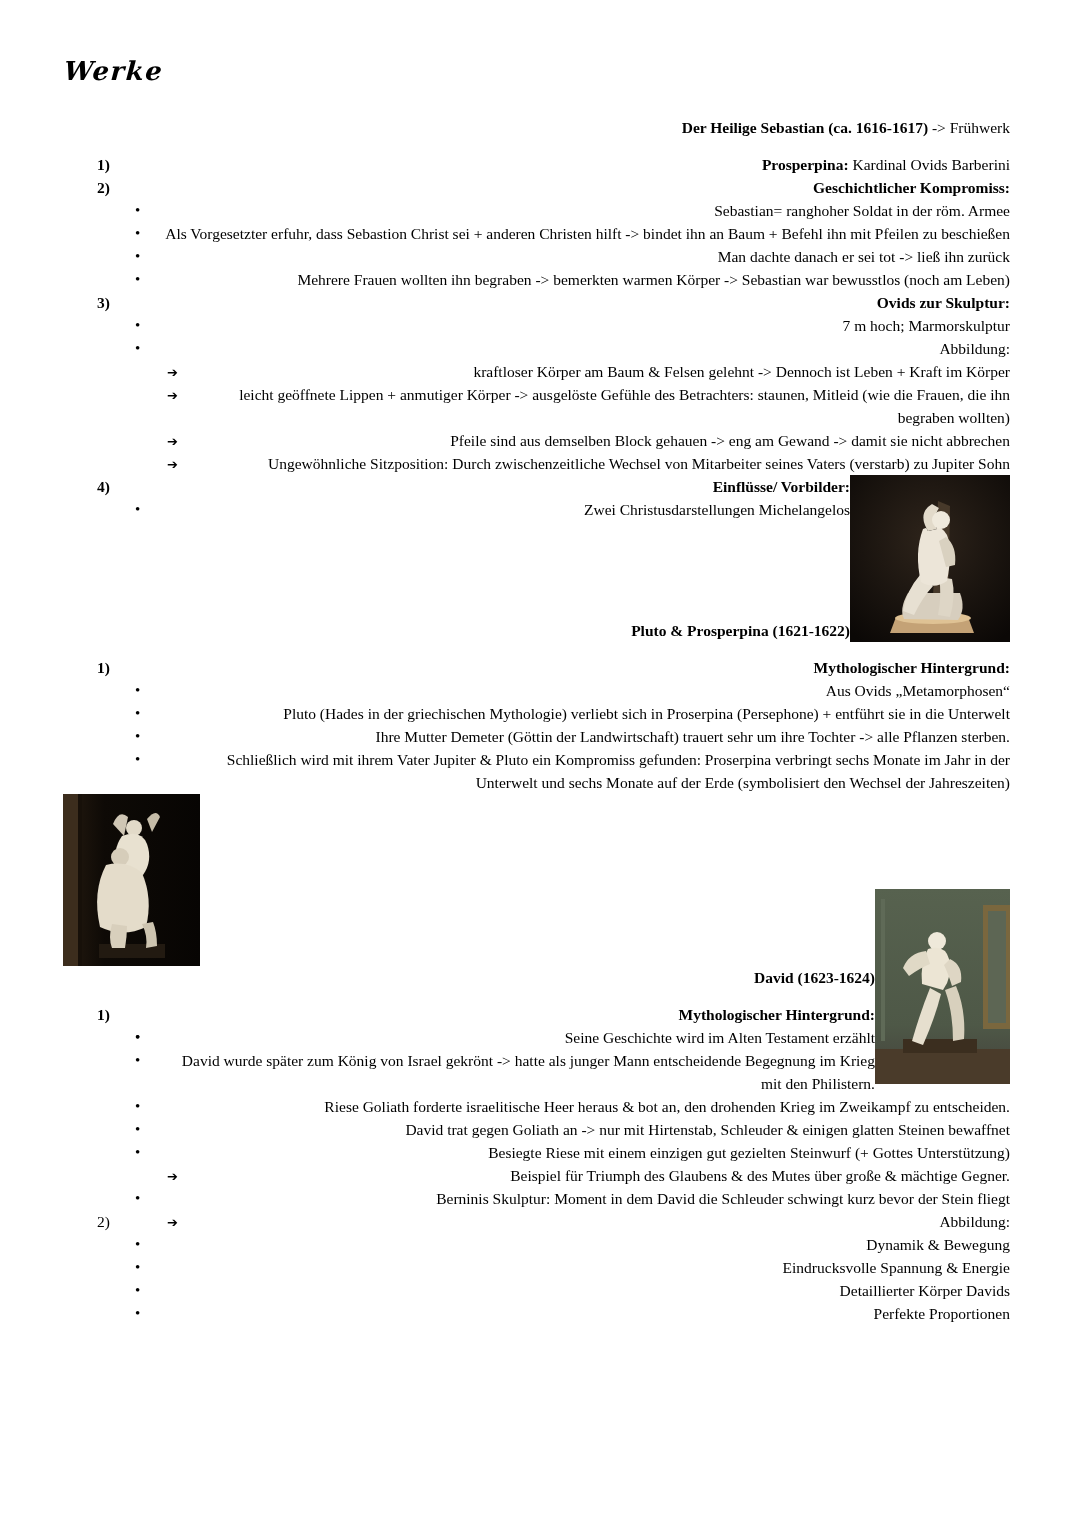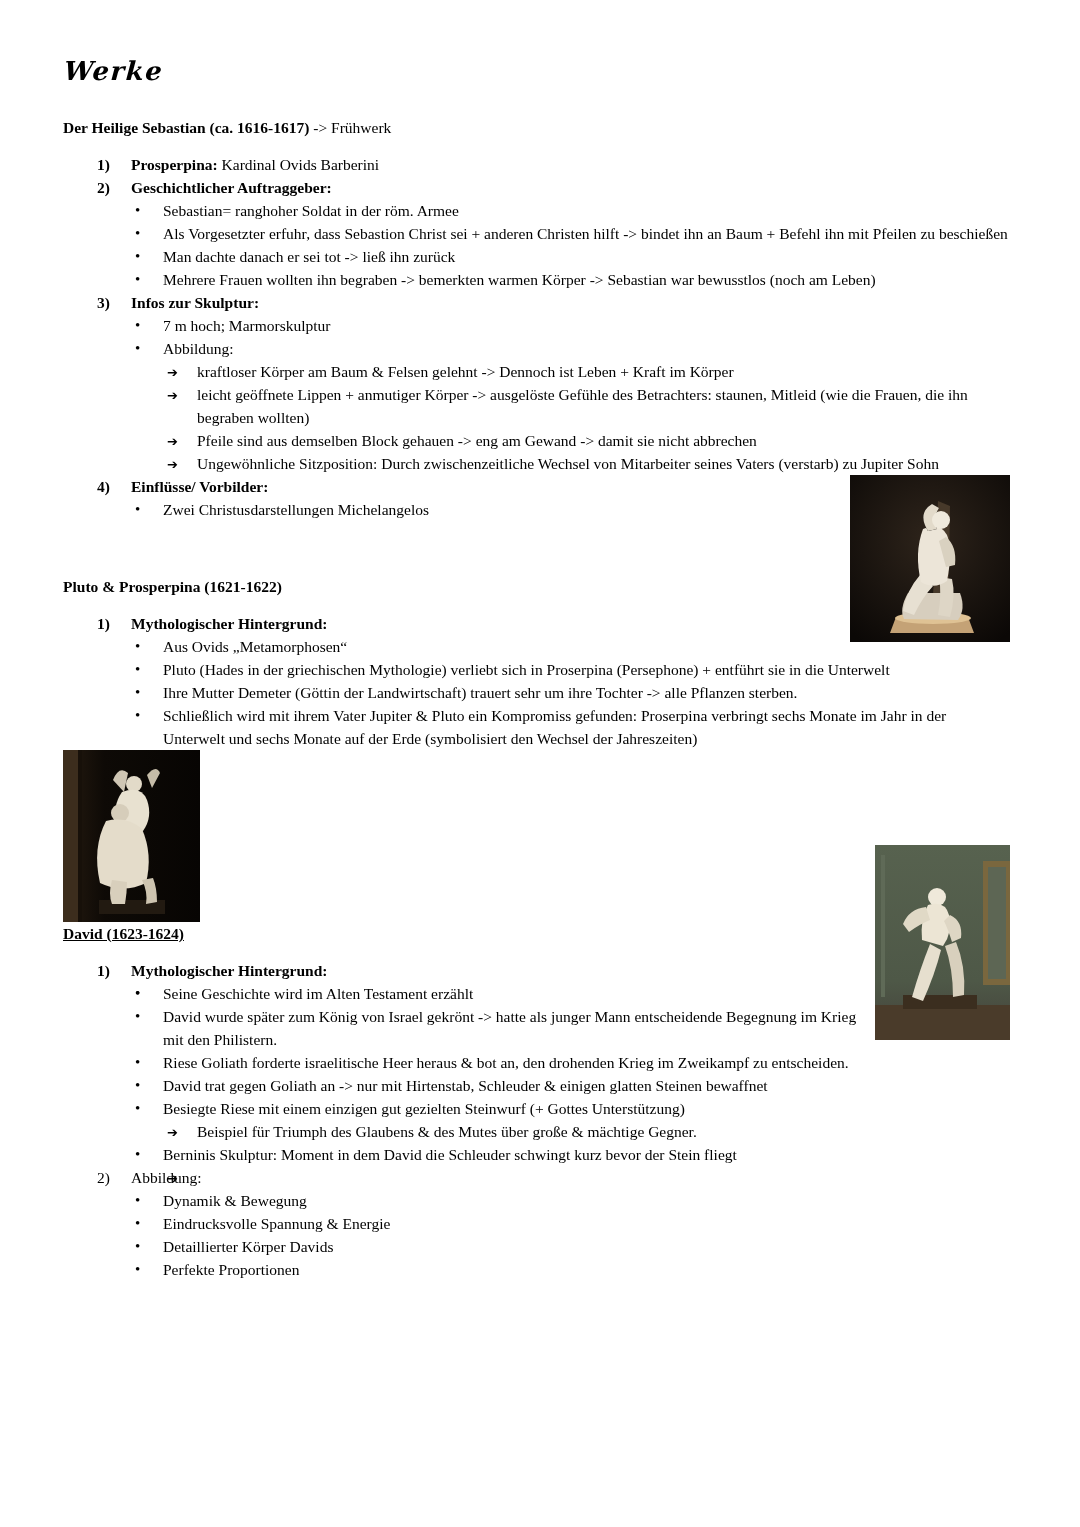--- a/index.html
+++ b/index.html
@@ -28,24 +28,24 @@
     margin: 0 0 30px 0;
     transform: skewX(-4deg);
     transform-origin: left bottom;
   }
   .doc {
     width: 947px;
     font-size: 15.5px;
     line-height: 23px;
   }
   .sec { margin: 0; }
-  .line { position: relative; }
+  .line { position: relative; text-align: right; }
   .h { margin: 0 0 14px 0; }
-  .sec-1 .h { margin-top: 54px; }
-  .sec-2 .h { clear: left; margin-top: 0; text-decoration: underline; }
+  .sec-1 .h { margin-top: 98px; }
+  .sec-2 .h { clear: left; margin-top: 0; }
   .bold { font-weight: 700; }
   .n  { padding-left: 68px; }
   .bl { padding-left: 100px; }
   .ar { padding-left: 134px; }
   .n .marker  { position: absolute; left: 34px; top: 0; }
   .bl .marker { position: absolute; left: 72px; top: 0; font-size: 15px; }
   .ar .marker {
     position: absolute; left: 104px; top: 1px;
     font-family: "DejaVu Sans", sans-serif;
     font-size: 13px;
@@ -59,26 +59,26 @@
 </style>
 </head>
 <body>
 
 <div class="page">
   <h1 class="title">Werke</h1>
   <div class="doc">
       <section class="sec sec-0">
         <div class="line h"><span class="bold">Der Heilige Sebastian (ca. 1616-1617)</span><span> -&gt; Frühwerk</span></div>
         <div class="line n"><span class="marker bold">1)</span><span class="bold">Prosperpina:</span><span> Kardinal Ovids Barberini</span></div>
-        <div class="line n"><span class="marker bold">2)</span><span class="bold">Geschichtlicher Auftraggeber:</span></div>
+        <div class="line n"><span class="marker bold">2)</span><span class="bold">Geschichtlicher Kompromiss:</span></div>
         <div class="line bl"><span class="marker">•</span><span>Sebastian= ranghoher Soldat in der röm. Armee</span></div>
         <div class="line bl"><span class="marker">•</span><span>Als Vorgesetzter erfuhr, dass Sebastion Christ sei + anderen Christen hilft -&gt; bindet ihn an Baum + Befehl ihn mit Pfeilen zu beschießen</span></div>
         <div class="line bl"><span class="marker">•</span><span>Man dachte danach er sei tot -&gt; ließ ihn zurück</span></div>
         <div class="line bl"><span class="marker">•</span><span>Mehrere Frauen wollten ihn begraben -&gt; bemerkten warmen Körper -&gt; Sebastian war bewusstlos (noch am Leben)</span></div>
-        <div class="line n"><span class="marker bold">3)</span><span class="bold">Infos zur Skulptur:</span></div>
+        <div class="line n"><span class="marker bold">3)</span><span class="bold">Ovids zur Skulptur:</span></div>
         <div class="line bl"><span class="marker">•</span><span>7 m hoch; Marmorskulptur</span></div>
         <div class="line bl"><span class="marker">•</span><span>Abbildung:</span></div>
         <div class="line ar"><span class="marker">➔</span><span>kraftloser Körper am Baum &amp; Felsen gelehnt -&gt; Dennoch ist Leben + Kraft im Körper</span></div>
         <div class="line ar"><span class="marker">➔</span><span>leicht geöffnete Lippen + anmutiger Körper -&gt; ausgelöste Gefühle des Betrachters: staunen, Mitleid (wie die Frauen, die ihn begraben wollten)</span></div>
         <div class="line ar"><span class="marker">➔</span><span>Pfeile sind aus demselben Block gehauen -&gt; eng am Gewand -&gt; damit sie nicht abbrechen</span></div>
         <div class="line ar"><span class="marker">➔</span><span>Ungewöhnliche Sitzposition: Durch zwischenzeitliche Wechsel von Mitarbeiter seines Vaters (verstarb) zu Jupiter Sohn</span></div>
         <figure id="fig-sebastian" class="fig fig-sebastian">
     <svg width="160" height="167" viewBox="0 0 160 167" xmlns="http://www.w3.org/2000/svg">
       <defs>
         <radialGradient id="sebbg" cx="50%" cy="38%" r="75%">

